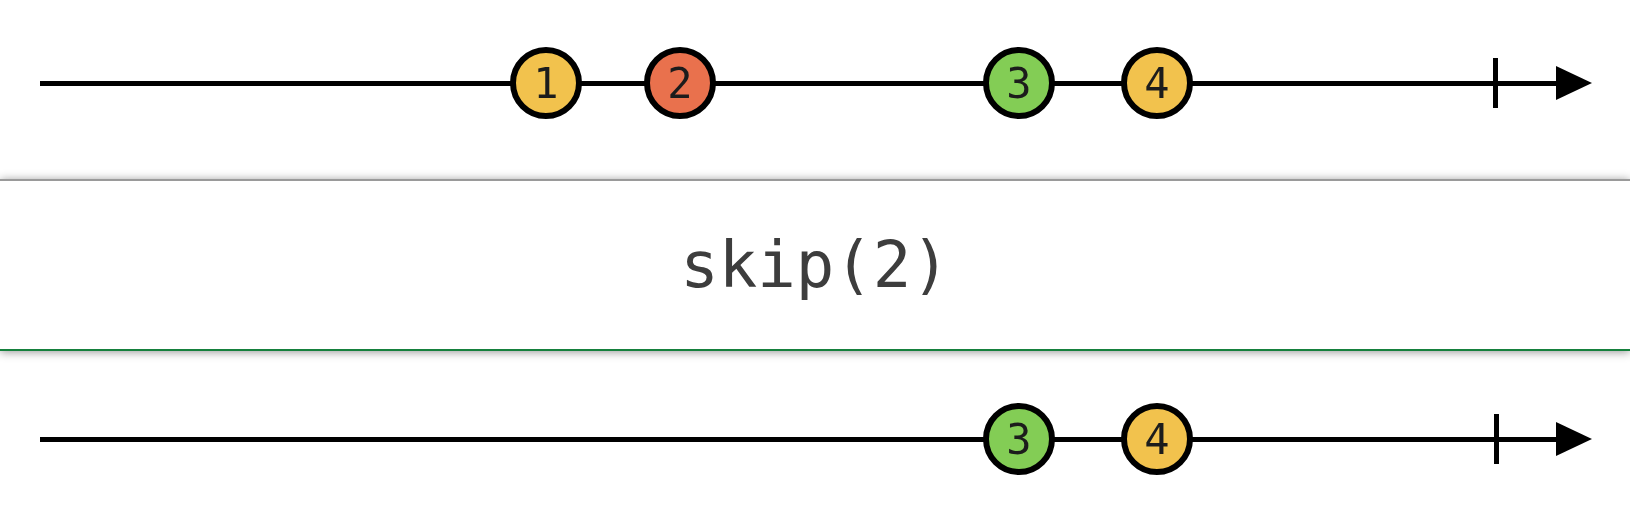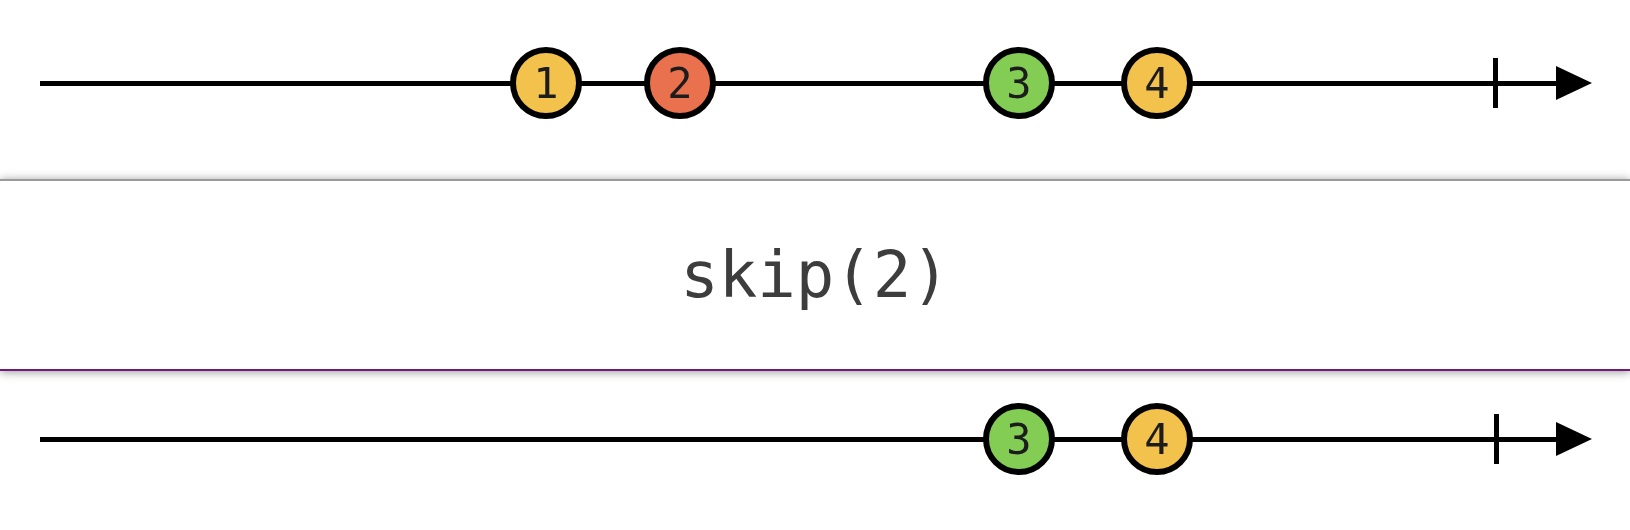--- a/index.html
+++ b/index.html
@@ -51,25 +51,25 @@
     justify-content: center;
     font-size: 42px;
     color: #1c1c1c;
     user-select: none;
   }
   .operator-box {
     position: absolute;
     left: 0;
     right: 0;
     top: 179px;
-    height: 192px;
+    height: 172px;
     box-sizing: border-box;
     background: #ffffff;
     border-top: 2px solid #9a9a9a;
-    border-bottom: 2px solid #701a75;
+    border-bottom: 2px solid #15803d;
     box-shadow: 0 1px 9px rgba(0, 0, 0, 0.42);
     display: flex;
     align-items: center;
     justify-content: center;
     z-index: 1;
   }
   .operator-label {
     font-size: 64px;
     color: #3d3d3d;
     letter-spacing: 0px;

